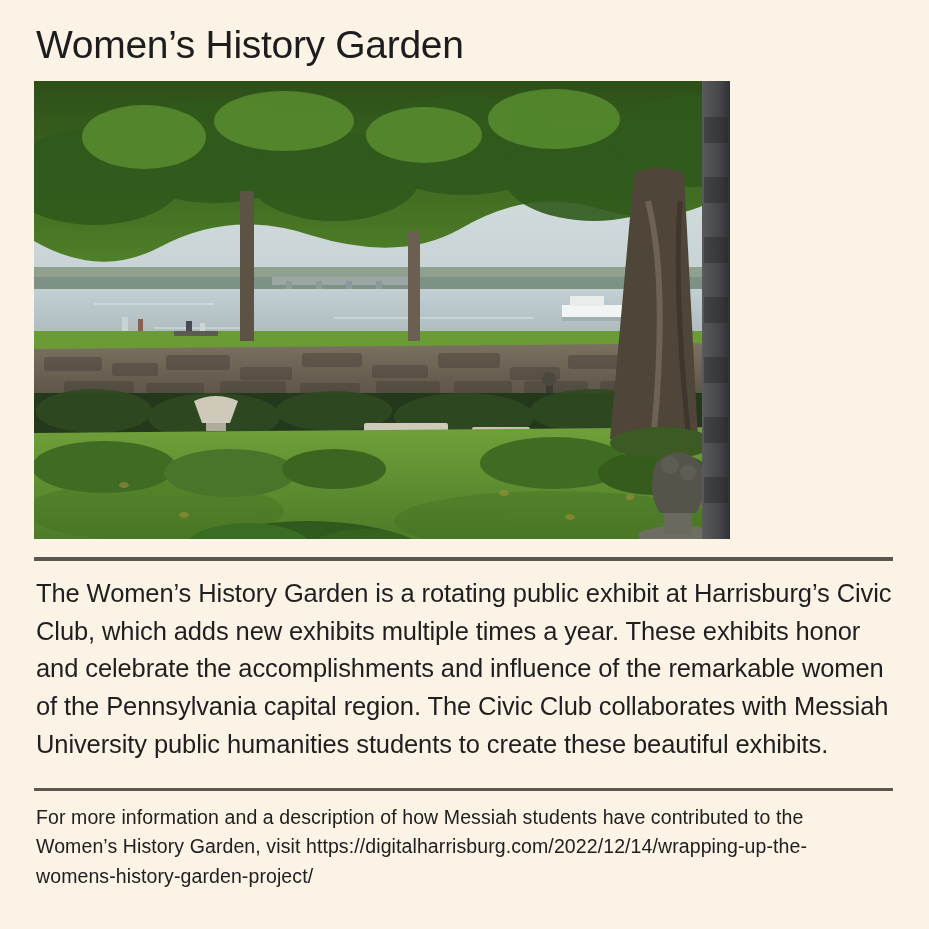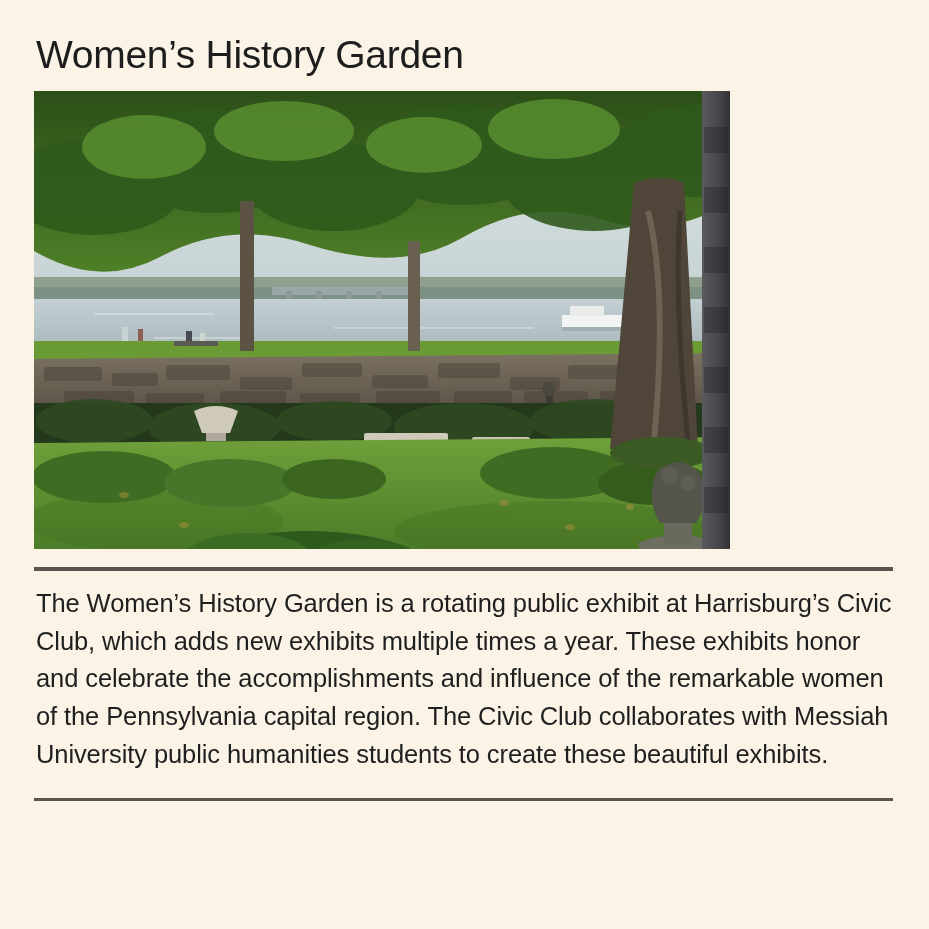--- a/index.html
+++ b/index.html
@@ -20,21 +20,21 @@
     height: 929px;
     padding: 18px 36px 0 34px;
     display: flex;
     flex-direction: column;
   }
   .title {
     font-size: 39px;
     font-weight: 400;
     letter-spacing: -0.3px;
     line-height: 1.1;
-    margin: 16px 0 14px 2px;
+    margin: 6px 0 14px 2px;
     color: #1d1d1d;
   }
   .photo-frame {
     width: 696px;
     height: 458px;
     overflow: hidden;
     position: relative;
     background: #2d3a26;
   }
   .photo-frame svg {
@@ -300,14 +300,15 @@
       </g>
     </svg>
   </div>
 
   <div class="rule"></div>
 
   <p class="body-text">The Women’s History Garden is a rotating public exhibit at Harrisburg’s Civic Club, which adds new exhibits multiple times a year. These exhibits honor and celebrate the accomplishments and influence of the remarkable women of the Pennsylvania capital region. The Civic Club collaborates with Messiah University public humanities students to create these beautiful exhibits.</p>
 
   <div class="rule thin"></div>
 
+  <p class="note-text">For more information and a description of how Messiah students have contributed to the Women’s History Garden, visit https://digitalharrisburg.com/2022/12/14/wrapping-up-the-womens-history-garden-project/</p>
 
 </div>
 
 </body></html>

